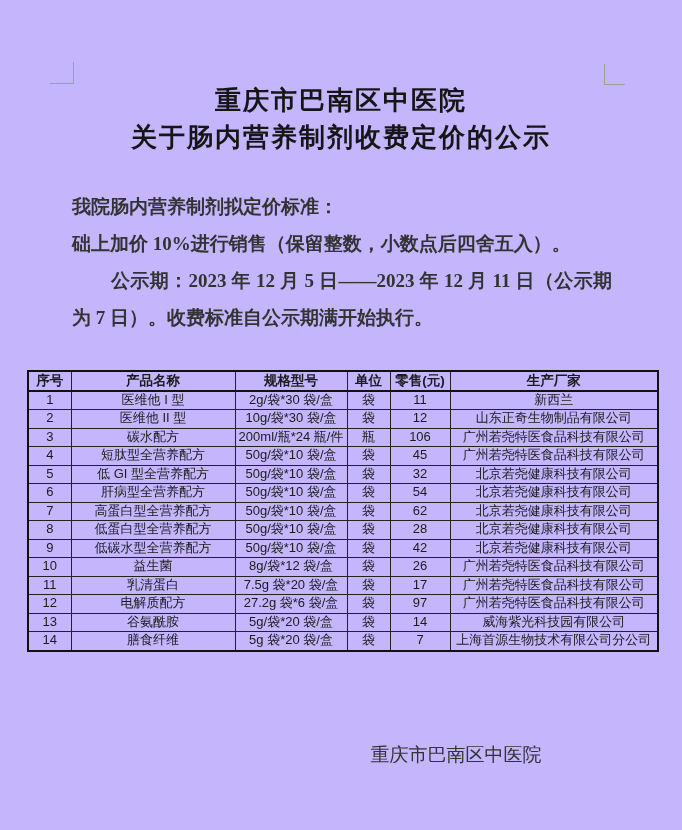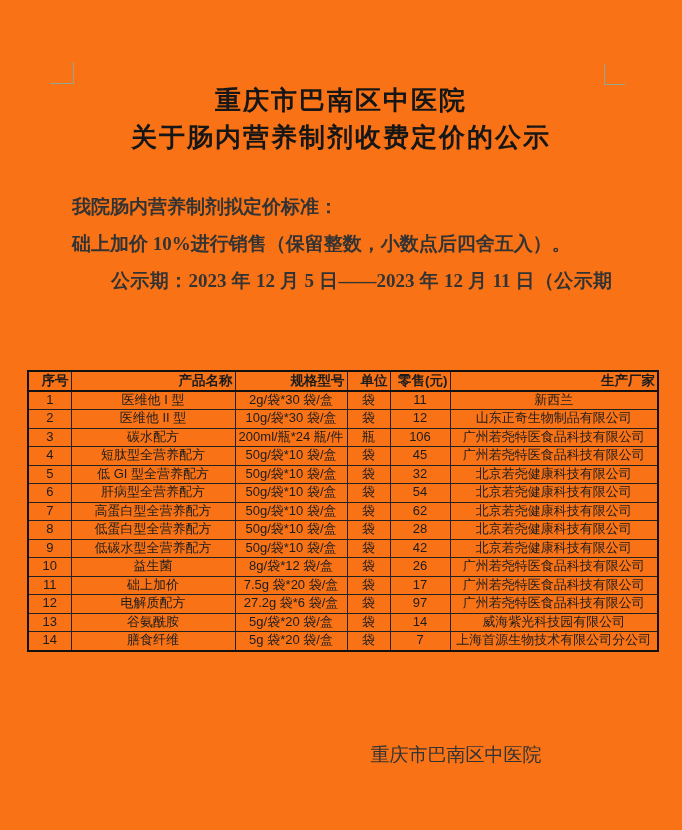--- a/index.html
+++ b/index.html
@@ -1,19 +1,19 @@
 <!DOCTYPE html>
 <html><head>
 <meta charset="utf-8">
 <style>
   html,body{margin:0;padding:0;}
   .page{
     position:relative;
     width:682px;height:830px;
-    background:#f97316;
+    background:#c4b5fd;
     overflow:hidden;
     font-family:"Liberation Serif","DejaVu Serif",serif;
     color:#2a2a2a;
   }
   .corner{position:absolute;}
   .corner-tl{left:50px;top:62px;width:23px;height:21px;
     border-right:1px solid #94a694;border-bottom:1px solid #94a694;}
   .corner-tr{left:604px;top:64px;width:20px;height:20px;
     border-left:1px solid #94a694;border-bottom:1px solid #94a694;}
   .title{
@@ -34,21 +34,21 @@
     font-family:"Liberation Sans","DejaVu Sans",sans-serif;
     font-size:13px;color:#1c1c1c;
     border:2px solid #111;
   }
   .price-table th,.price-table td{
     border:1px solid #222;
     height:17.5px;line-height:1.15;
     text-align:center;vertical-align:middle;
     padding:0 2px;overflow:hidden;white-space:nowrap;
   }
-  .price-table th{font-weight:bold;border-bottom:2px solid #111;font-size:13.5px;text-align:right;}
+  .price-table th{font-weight:bold;border-bottom:2px solid #111;font-size:13.5px;}
   .footer{
     position:absolute;top:736px;left:358px;width:196px;
     text-align:center;font-size:19px;line-height:37px;color:#333;
   }
 </style>
 </head>
 <body>
 
 <div class="page">
 
@@ -57,20 +57,21 @@
 
   <div class="title">
     <div>重庆市巴南区中医院</div>
     <div>关于肠内营养制剂收费定价的公示</div>
   </div>
 
   <div class="body-text">
       <div class="bline">我院肠内营养制剂拟定价标准：</div>
       <div class="bline">础上加价 10%进行销售（保留整数，小数点后四舍五入）。</div>
       <div class="bline indent fill">公示期：2023 年 12 月 5 日——2023 年 12 月 11 日（公示期</div>
+      <div class="bline">为 7 日）。收费标准自公示期满开始执行。</div>
     </div>
 
   <table class="price-table">
     <colgroup>
       <col style="width:43px">
         <col style="width:164px">
         <col style="width:112px">
       <col style="width:43px">
         <col style="width:60px">
         <col style="width:208px">
@@ -161,21 +162,21 @@
         <tr>
           <td>10</td>
           <td>益生菌</td>
           <td>8g/袋*12 袋/盒</td>
           <td>袋</td>
           <td>26</td>
           <td>广州若尧特医食品科技有限公司</td>
         </tr>
         <tr>
           <td>11</td>
-          <td>础上加价</td>
+          <td>乳清蛋白</td>
           <td>7.5g 袋*20 袋/盒</td>
           <td>袋</td>
           <td>17</td>
           <td>广州若尧特医食品科技有限公司</td>
         </tr>
         <tr>
           <td>12</td>
           <td>电解质配方</td>
           <td>27.2g 袋*6 袋/盒</td>
           <td>袋</td>

